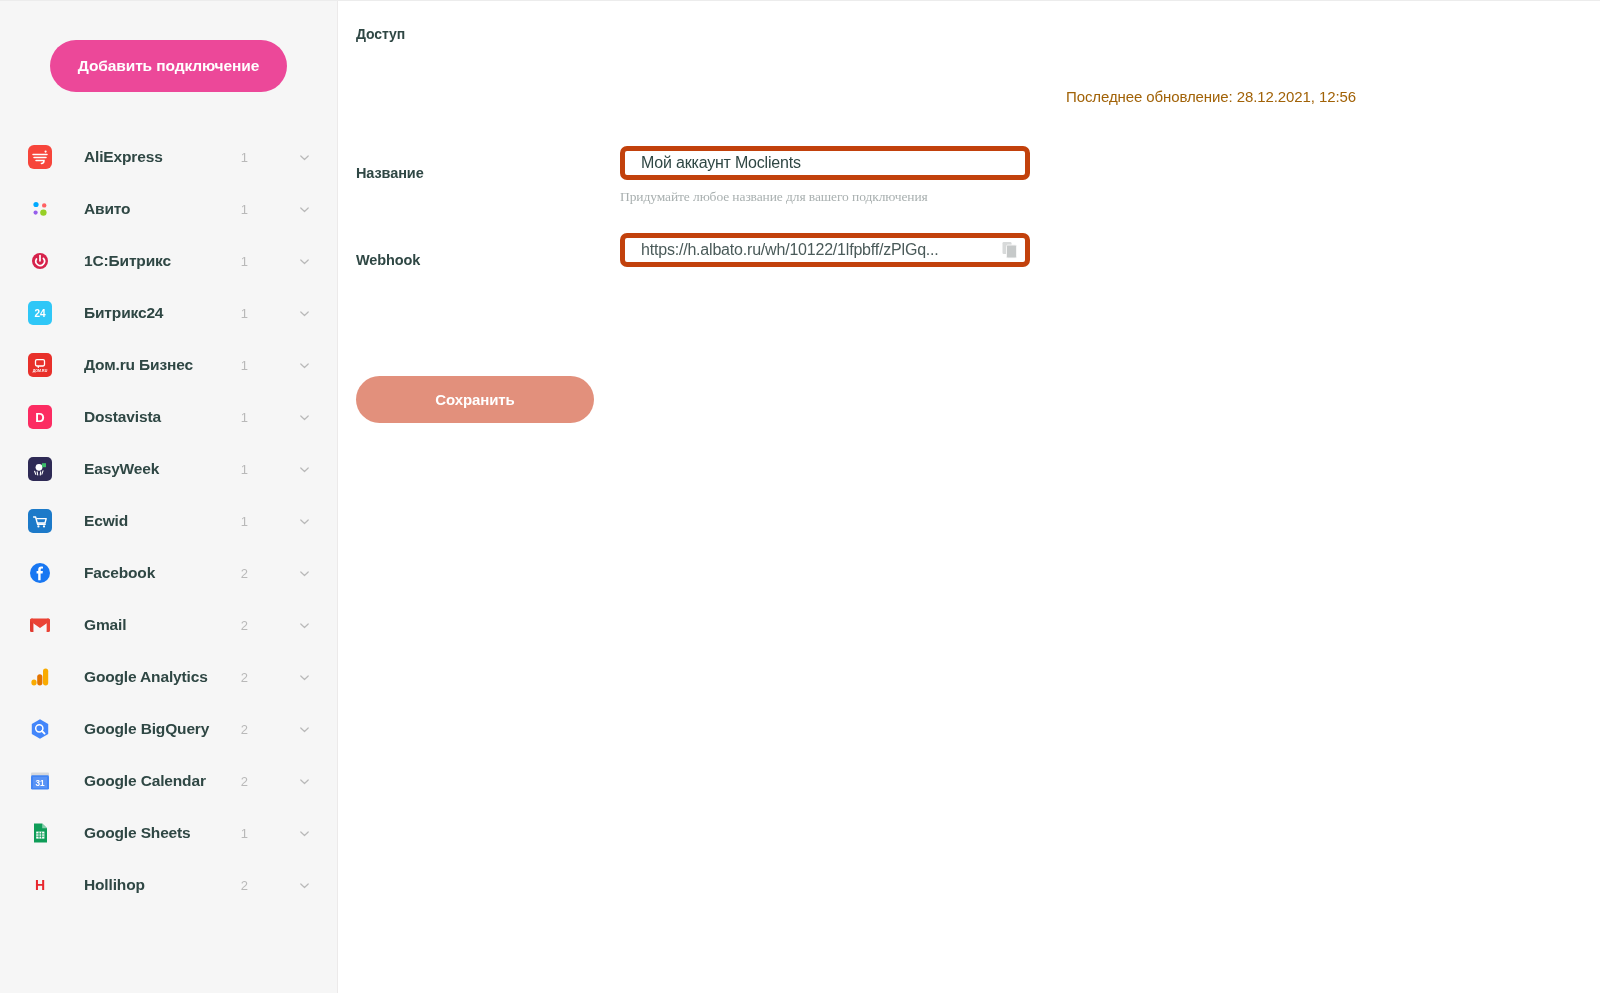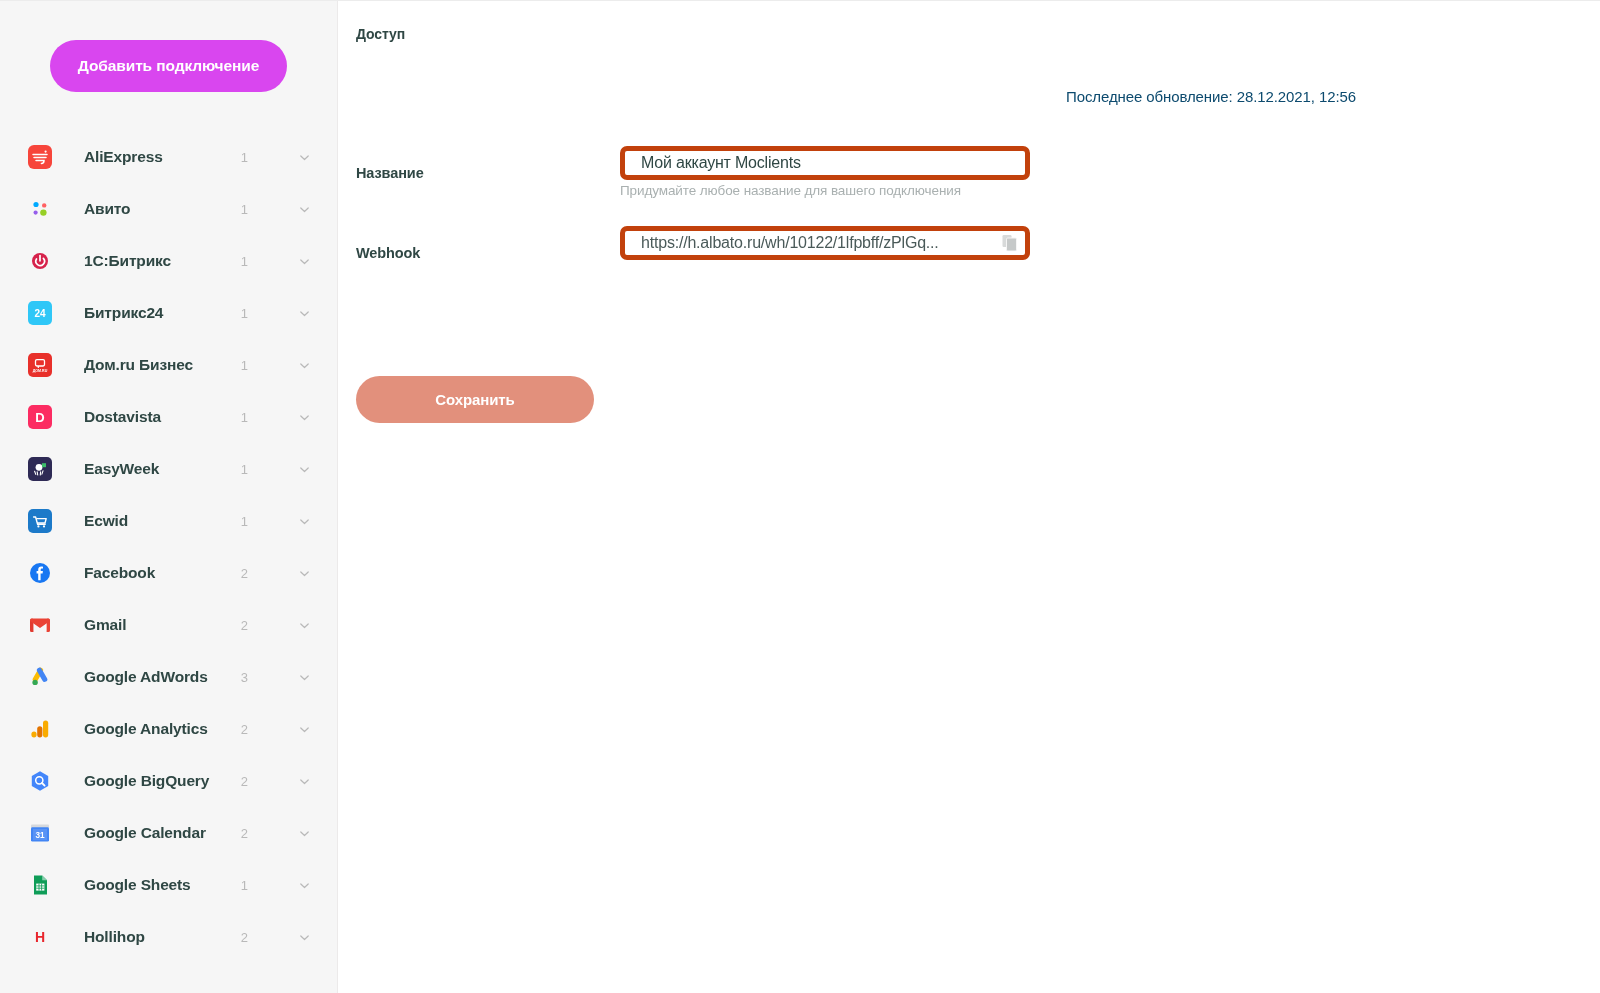--- a/index.html
+++ b/index.html
@@ -32,21 +32,21 @@
   }
 
   .add-connection-wrap {
     padding: 39px 50px 0 50px;
   }
   .add-connection-btn {
     display: block;
     width: 100%;
     border: none;
     cursor: pointer;
-    background: #d946ef;
+    background: #ec4899;
     color: #ffffff;
     font-family: "Liberation Sans", sans-serif;
     font-size: 15.5px;
     font-weight: 700;
     letter-spacing: -0.1px;
     border-radius: 26px;
     height: 52px;
     line-height: 52px;
     padding: 0;
     text-align: center;
@@ -127,21 +127,21 @@
     color: #2f4744;
     font-size: 14px;
     font-weight: 700;
     letter-spacing: -0.1px;
   }
 
   .last-update {
     position: absolute;
     left: 728px;
     top: 87px;
-    color: #0c4a6e;
+    color: #a16207;
     font-size: 15px;
     font-weight: 400;
     letter-spacing: -0.1px;
     white-space: nowrap;
   }
 
   .form {
     position: absolute;
     left: 18px;
     top: 145px;
@@ -175,24 +175,25 @@
     padding: 0 16px;
     color: #2f4744;
     font-family: Liberation Sans, sans-serif;
     font-size: 16px;
     letter-spacing: -0.2px;
     outline: none;
   }
   .text-input::placeholder { color: #aab2b2; }
 
   .field-hint {
-    margin-top: 3px;
+    margin-top: 9px;
     color: #a9b0b0;
     font-size: 13.5px;
     letter-spacing: -0.1px;
+    font-family: Liberation Serif, serif;
   }
 
   .webhook-wrap {
     position: relative;
     width: 410px;
   }
   .webhook-input {
     width: 410px;
     padding-right: 46px;
     color: #4a5a59;
@@ -390,36 +391,20 @@
             <svg width="24" height="24" viewBox="0 0 24 24">
               <path d="M3 7.2v10.2h3.2V10L12 14.2 17.8 10v7.4H21V7.2l-9 6.5-9-6.5z" fill="#fff"></path>
               <path d="M3.9 5.6h16.2A1.9 1.9 0 0122 7.5v9.9a1.5 1.5 0 01-1.5 1.5h-1.9V9.4L12 13.9 5.4 9.4v9.5H3.5A1.5 1.5 0 012 17.4V7.5a1.9 1.9 0 011.9-1.9z" fill="#EA4335"></path>
               <path d="M5.4 18.9V9.4L12 13.9l6.6-4.5v9.5" fill="none" stroke="#EA4335" stroke-width="0"></path>
               <path d="M2 7.5a1.9 1.9 0 011.9-1.9h.4L12 11.6l7.7-6h.4A1.9 1.9 0 0122 7.5v.5L12 15 2 8v-.5z" fill="#EA4335"></path>
               <path d="M5.4 18.9H3.5A1.5 1.5 0 012 17.4V8l3.4 2.4v8.5z" fill="#C5221F" opacity=".22"></path>
             </svg>
           </span>
           <span class="conn-label">Gmail</span>
           <span class="conn-count">2</span>
-          <span style="display:flex;">
-            <svg class="chev" viewBox="0 0 14 14" fill="none" aria-hidden="true">
-              <path d="M3 5.4L7 9.2l4-3.8" stroke="currentColor" stroke-width="1.3" stroke-linecap="round" stroke-linejoin="round"></path>
-            </svg>
-          </span>
-        </li>
-        <li class="conn-item">
-          <span class="conn-icon">
-            <svg width="24" height="24" viewBox="0 0 24 24">
-              <path d="M10.3 3.9a2.6 2.6 0 014.5 2.6l-5.2 9a2.6 2.6 0 11-4.5-2.6l5.2-9z" fill="#FBBC04"></path>
-              <path d="M9.2 6.5a2.6 2.6 0 014.5-2.6l5.2 9a2.6 2.6 0 11-4.5 2.6l-5.2-9z" fill="#4285F4"></path>
-              <circle cx="7.1" cy="17.4" r="2.7" fill="#34A853"></circle>
-            </svg>
-          </span>
-          <span class="conn-label">Google AdWords</span>
-          <span class="conn-count">3</span>
           <span style="display:flex;">
             <svg class="chev" viewBox="0 0 14 14" fill="none" aria-hidden="true">
               <path d="M3 5.4L7 9.2l4-3.8" stroke="currentColor" stroke-width="1.3" stroke-linecap="round" stroke-linejoin="round"></path>
             </svg>
           </span>
         </li>
         <li class="conn-item">
           <span class="conn-icon">
             <svg width="24" height="24" viewBox="0 0 24 24">
               <rect x="15" y="3.6" width="5.2" height="16.8" rx="2.6" fill="#F9AB00"></rect>

